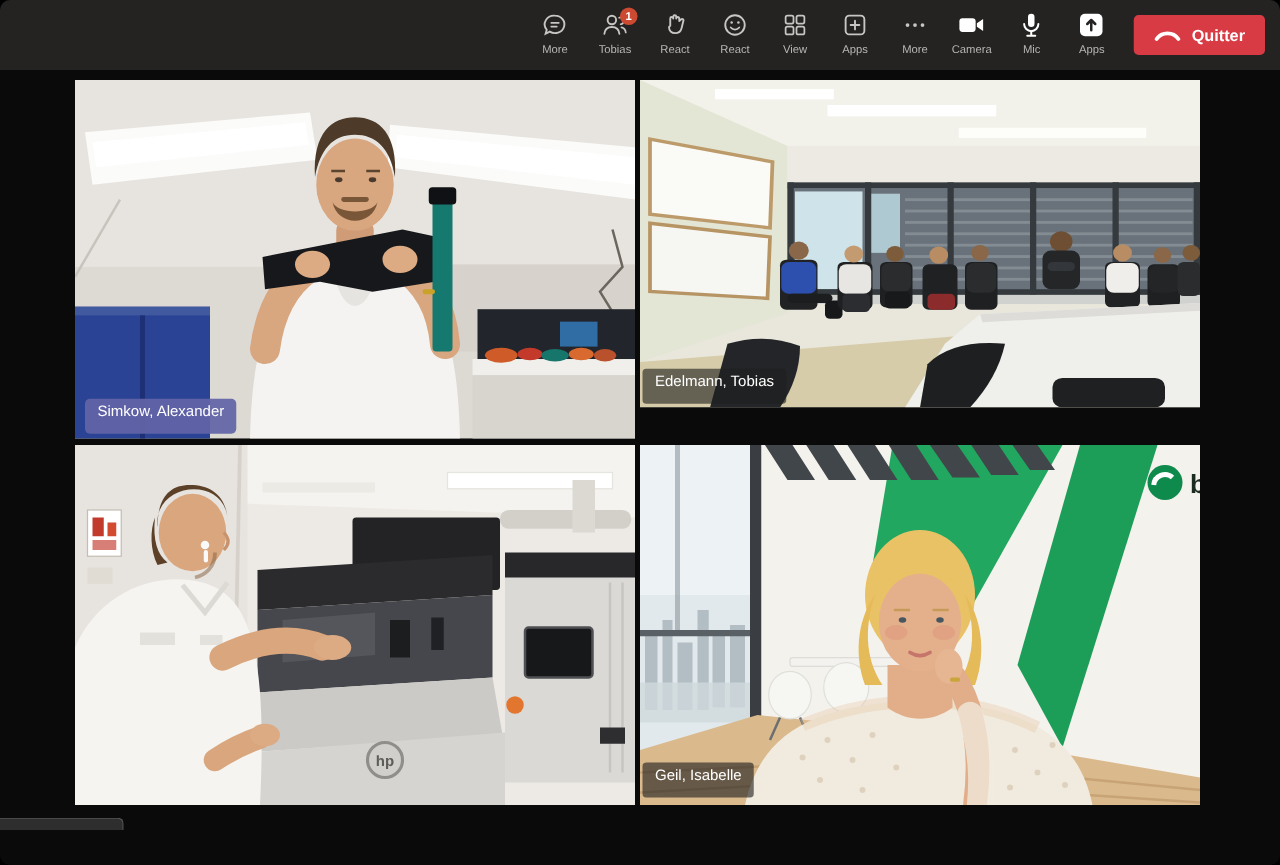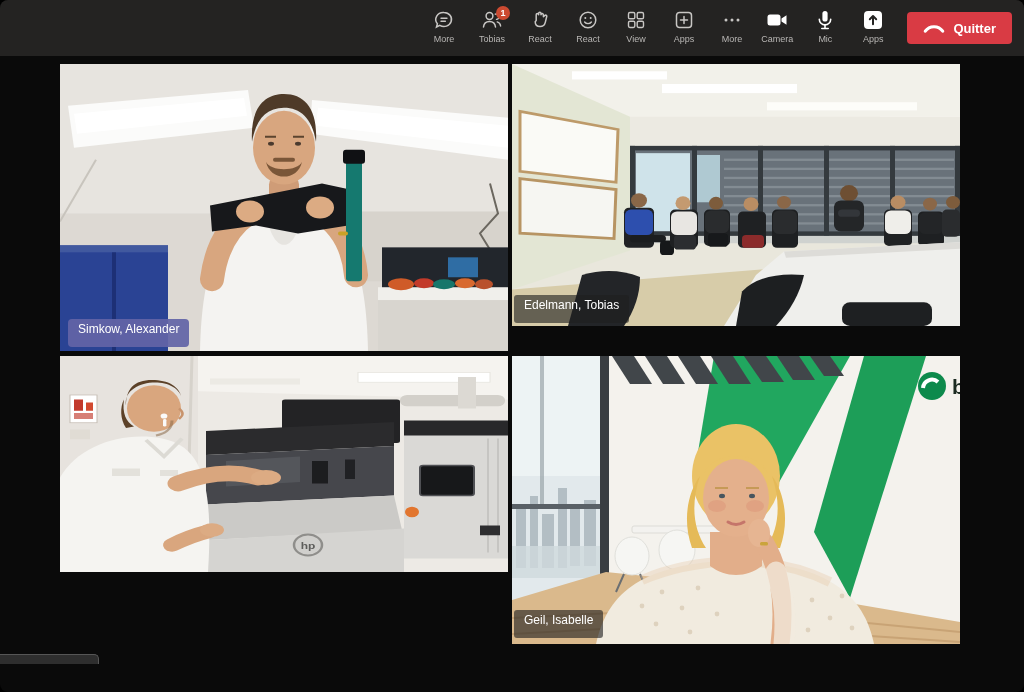--- a/index.html
+++ b/index.html
@@ -31,21 +31,21 @@
     justify-content:center;padding:0 2px;box-sizing:border-box;}
   .leave-btn{margin-left:10px;margin-top:7px;height:32px;padding:0 16px;background:#d93b44;
     border:none;border-radius:4px;color:#fff;font-size:13px;font-weight:600;display:flex;
     align-items:center;gap:8px;cursor:pointer;}
 
   
   .stage{position:relative;height:608px;background:#0a0a0a;}
   .tile{position:absolute;width:448px;overflow:hidden;background:#1c1c1c;cursor:pointer;}
   .t1{left:60px;top:8px;height:287px;}
   .t2{left:512px;top:8px;height:262px;}
-  .t3{left:60px;top:300px;height:216px;}
+  .t3{left:60px;top:300px;height:288px;}
   .t4{left:512px;top:300px;height:288px;}
   .scene{width:100%;height:100%;display:block;}
   .plabel{position:absolute;font-size:12px;color:#fff;padding:4px 10px 12px;border-radius:3px;
     line-height:1;white-space:nowrap;}
   .plabel.purple{left:8px;bottom:4px;background:rgba(98,100,167,.93);border-radius:4px;}
   .plabel.dark{left:2px;bottom:3px;background:rgba(30,30,30,.62);}
   .t3 .plabel{left:8px;bottom:10px;background:rgba(72,72,72,.72);border-radius:4px;}
   .t4 .plabel{bottom:6px;}
   .bg-corner{position:absolute;left:0;bottom:0;width:98px;height:9px;background:#2e2e2e;
     border-top:1px solid #565656;border-right:1px solid #565656;border-top-right-radius:5px;}

